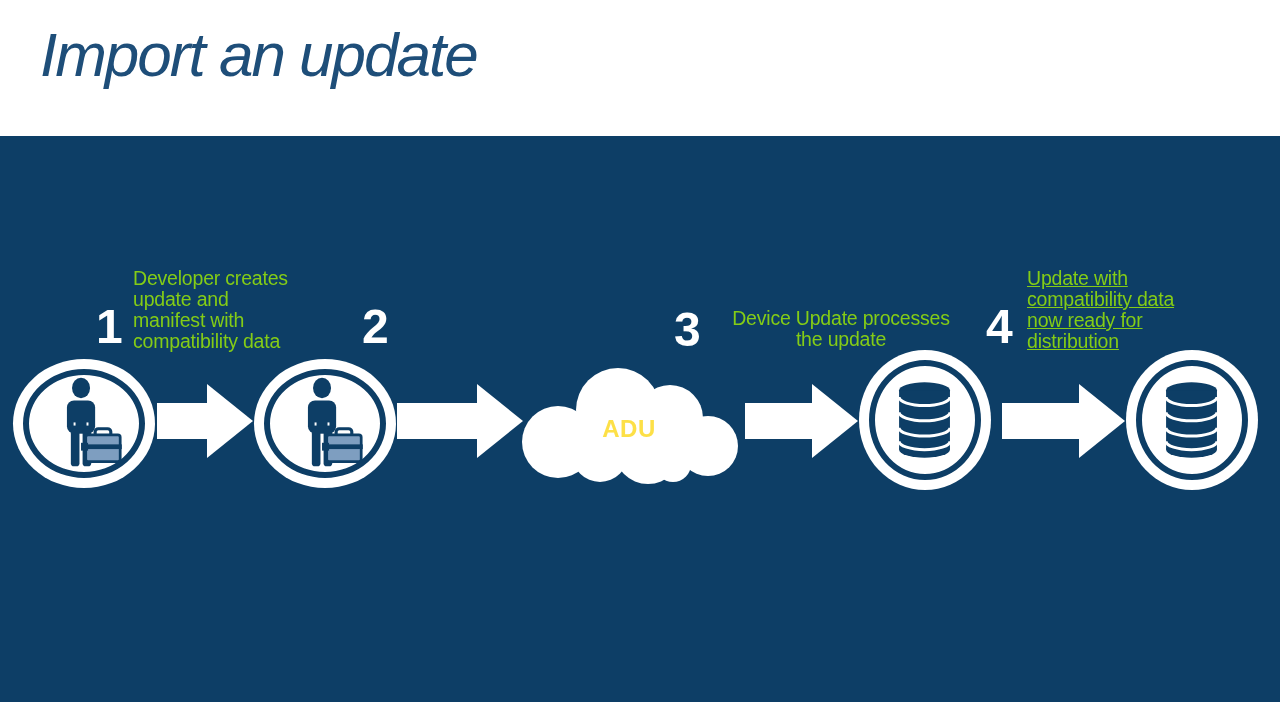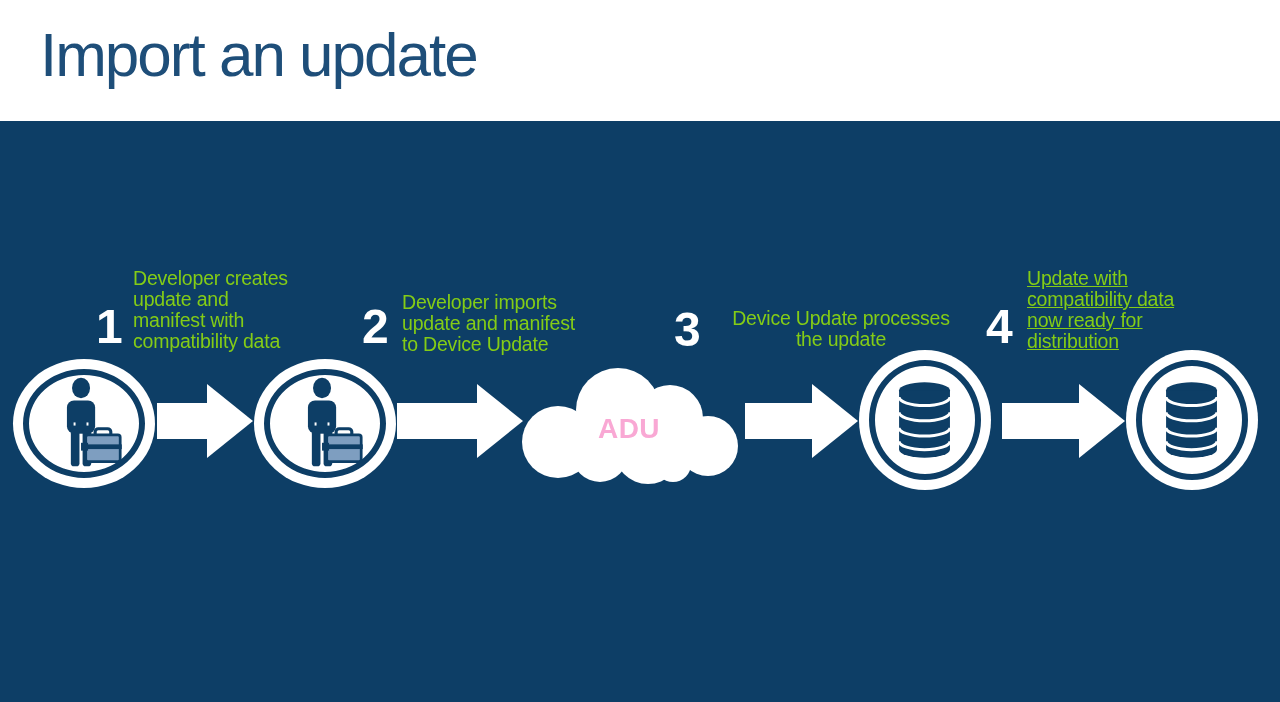--- a/index.html
+++ b/index.html
@@ -1,20 +1,20 @@
 <!DOCTYPE html>
 <html><head>
 <meta charset="utf-8">
 <style>
   html,body{margin:0;padding:0;background:#333;}
   .slide{
     position:relative;width:1280px;height:702px;overflow:hidden;
     background:#0d3e66;font-family:"Liberation Sans",sans-serif;
   }
-  .header{position:absolute;left:0;top:0;width:1280px;height:121px;background:#ffffff;}
+  .header{position:absolute;left:0;top:0;width:1280px;height:136px;background:#ffffff;font-style:italic;}
   .title{
     position:absolute;left:40px;top:22px;line-height:1.05;
     font-size:62px;font-weight:300;letter-spacing:-2px;color:#1e4e79;
   }
   .step-number{
     position:absolute;color:#ffffff;font-size:48px;font-weight:700;line-height:1;
   }
   .step-desc{
     position:absolute;color:#84cc16;font-size:19.5px;line-height:21px;
     letter-spacing:-0.2px;white-space:pre-line;
@@ -31,21 +31,21 @@
   .arrow .head{
     position:absolute;right:0;top:0;width:0;height:0;
     border-top:37px solid transparent;border-bottom:37px solid transparent;
     border-left:46px solid #ffffff;
   }
   
   .cloud{position:absolute;left:518px;top:366px;width:222px;height:120px;}
   .cloud svg{position:absolute;left:0;top:0;}
   .cloud-label{
     position:absolute;left:0;top:47px;width:222px;text-align:center;
-    color:#f9a8d4;font-size:28px;font-weight:700;letter-spacing:0.5px;line-height:32px;
+    color:#fde047;font-size:24px;font-weight:700;letter-spacing:0.5px;line-height:32px;
   }
   
   #badge-p1{left:13px;top:359px;width:142px;height:129px;}
   #badge-p2{left:254px;top:359px;width:142px;height:129px;}
   #badge-d3{left:859px;top:350px;width:132px;height:140px;}
   #badge-d4{left:1126px;top:350px;width:132px;height:140px;}
   #arrow-1{left:157px;top:384px;width:96px;}
   #arrow-2{left:397px;top:384px;width:126px;}
   #arrow-3{left:745px;top:384px;width:113px;}
   #arrow-4{left:1002px;top:384px;width:123px;}
@@ -69,23 +69,20 @@
 
   <div class="step-number" id="num-1">1</div>
   <div class="step-number" id="num-2">2</div>
   <div class="step-number" id="num-3">3</div>
   <div class="step-number" id="num-4">4</div>
 
   <div class="step-desc" id="desc-1">Developer creates
 update and
 manifest with
 compatibility data</div>
-  <div class="step-desc" id="desc-2">Developer imports
-update and manifest
-to Device Update</div>
   <div class="step-desc" id="desc-3">Device Update processes
 the update</div>
   <div class="step-desc" id="desc-4">Update with
 compatibility data
 now ready for
 distribution</div>
 
   <div class="badge" id="badge-p1">
     <div class="badge-inner">
       <svg viewBox="0 0 100 120" height="94" aria-hidden="true">

